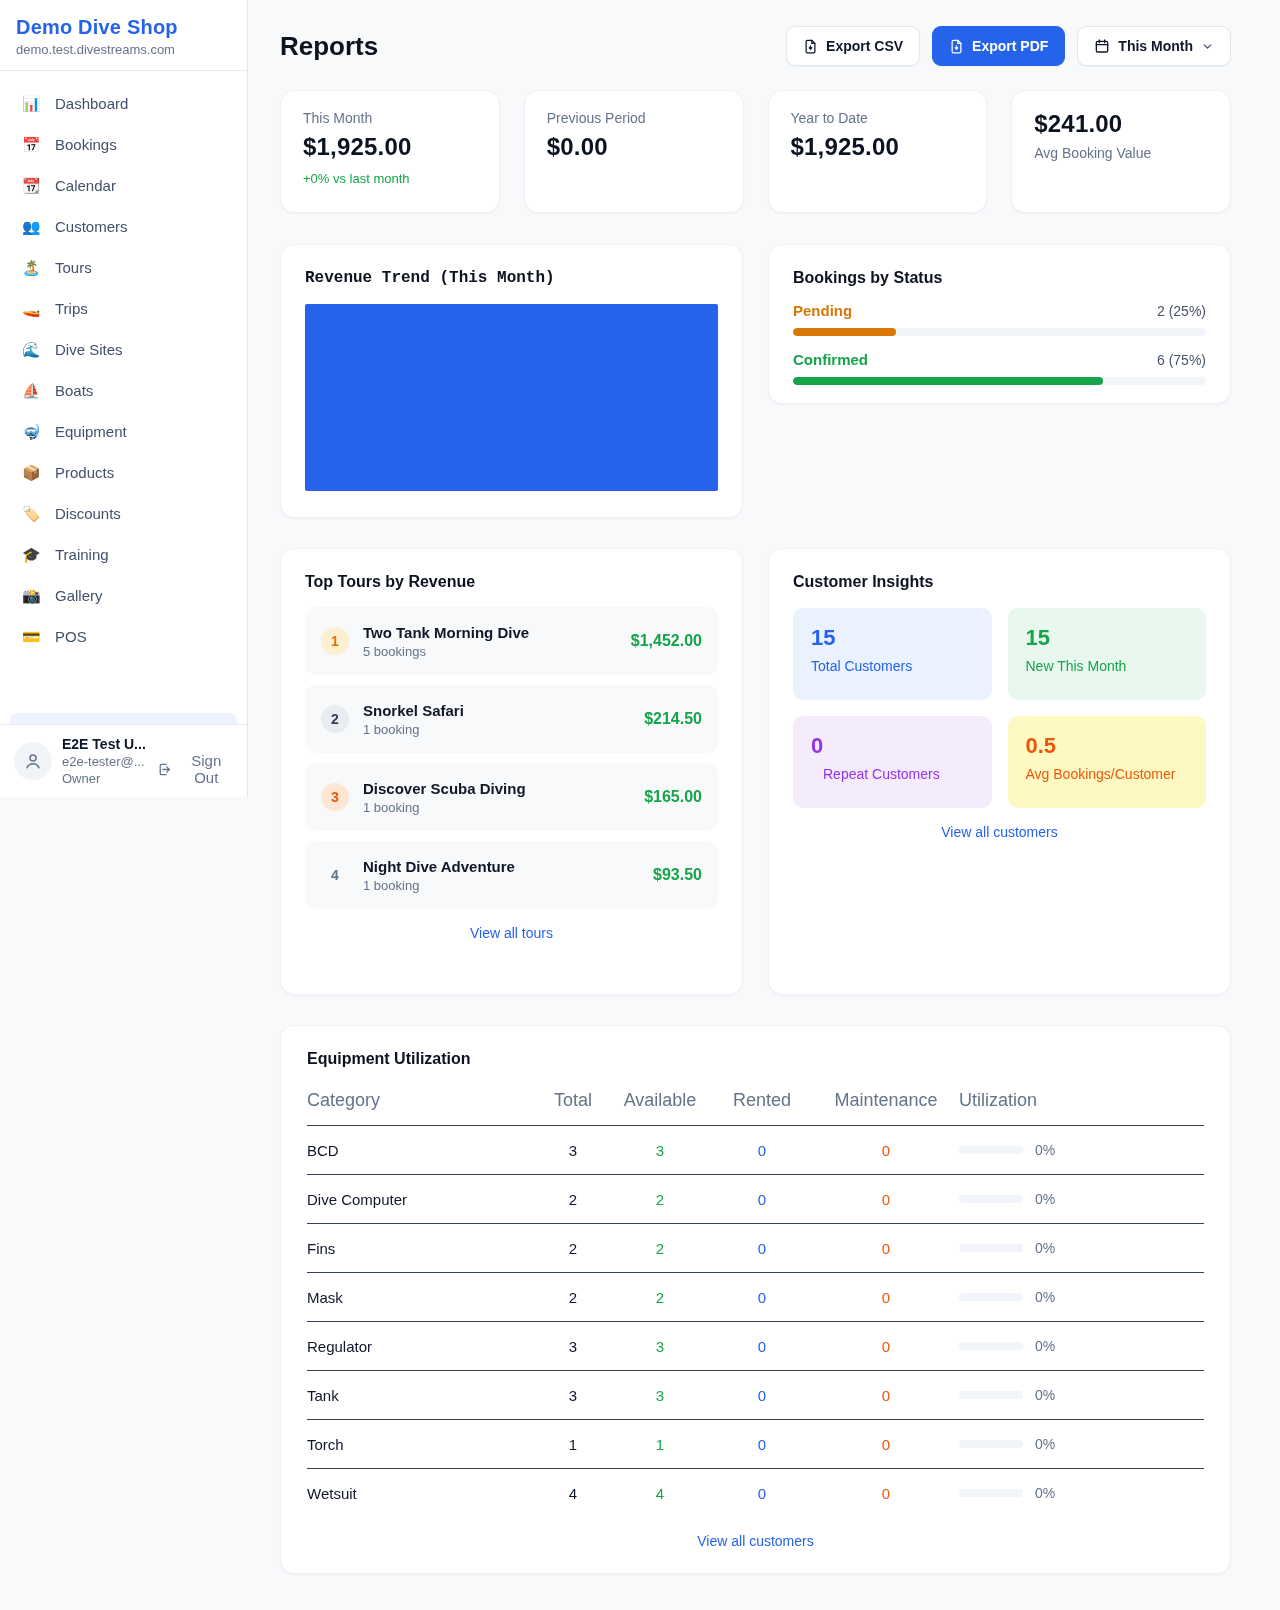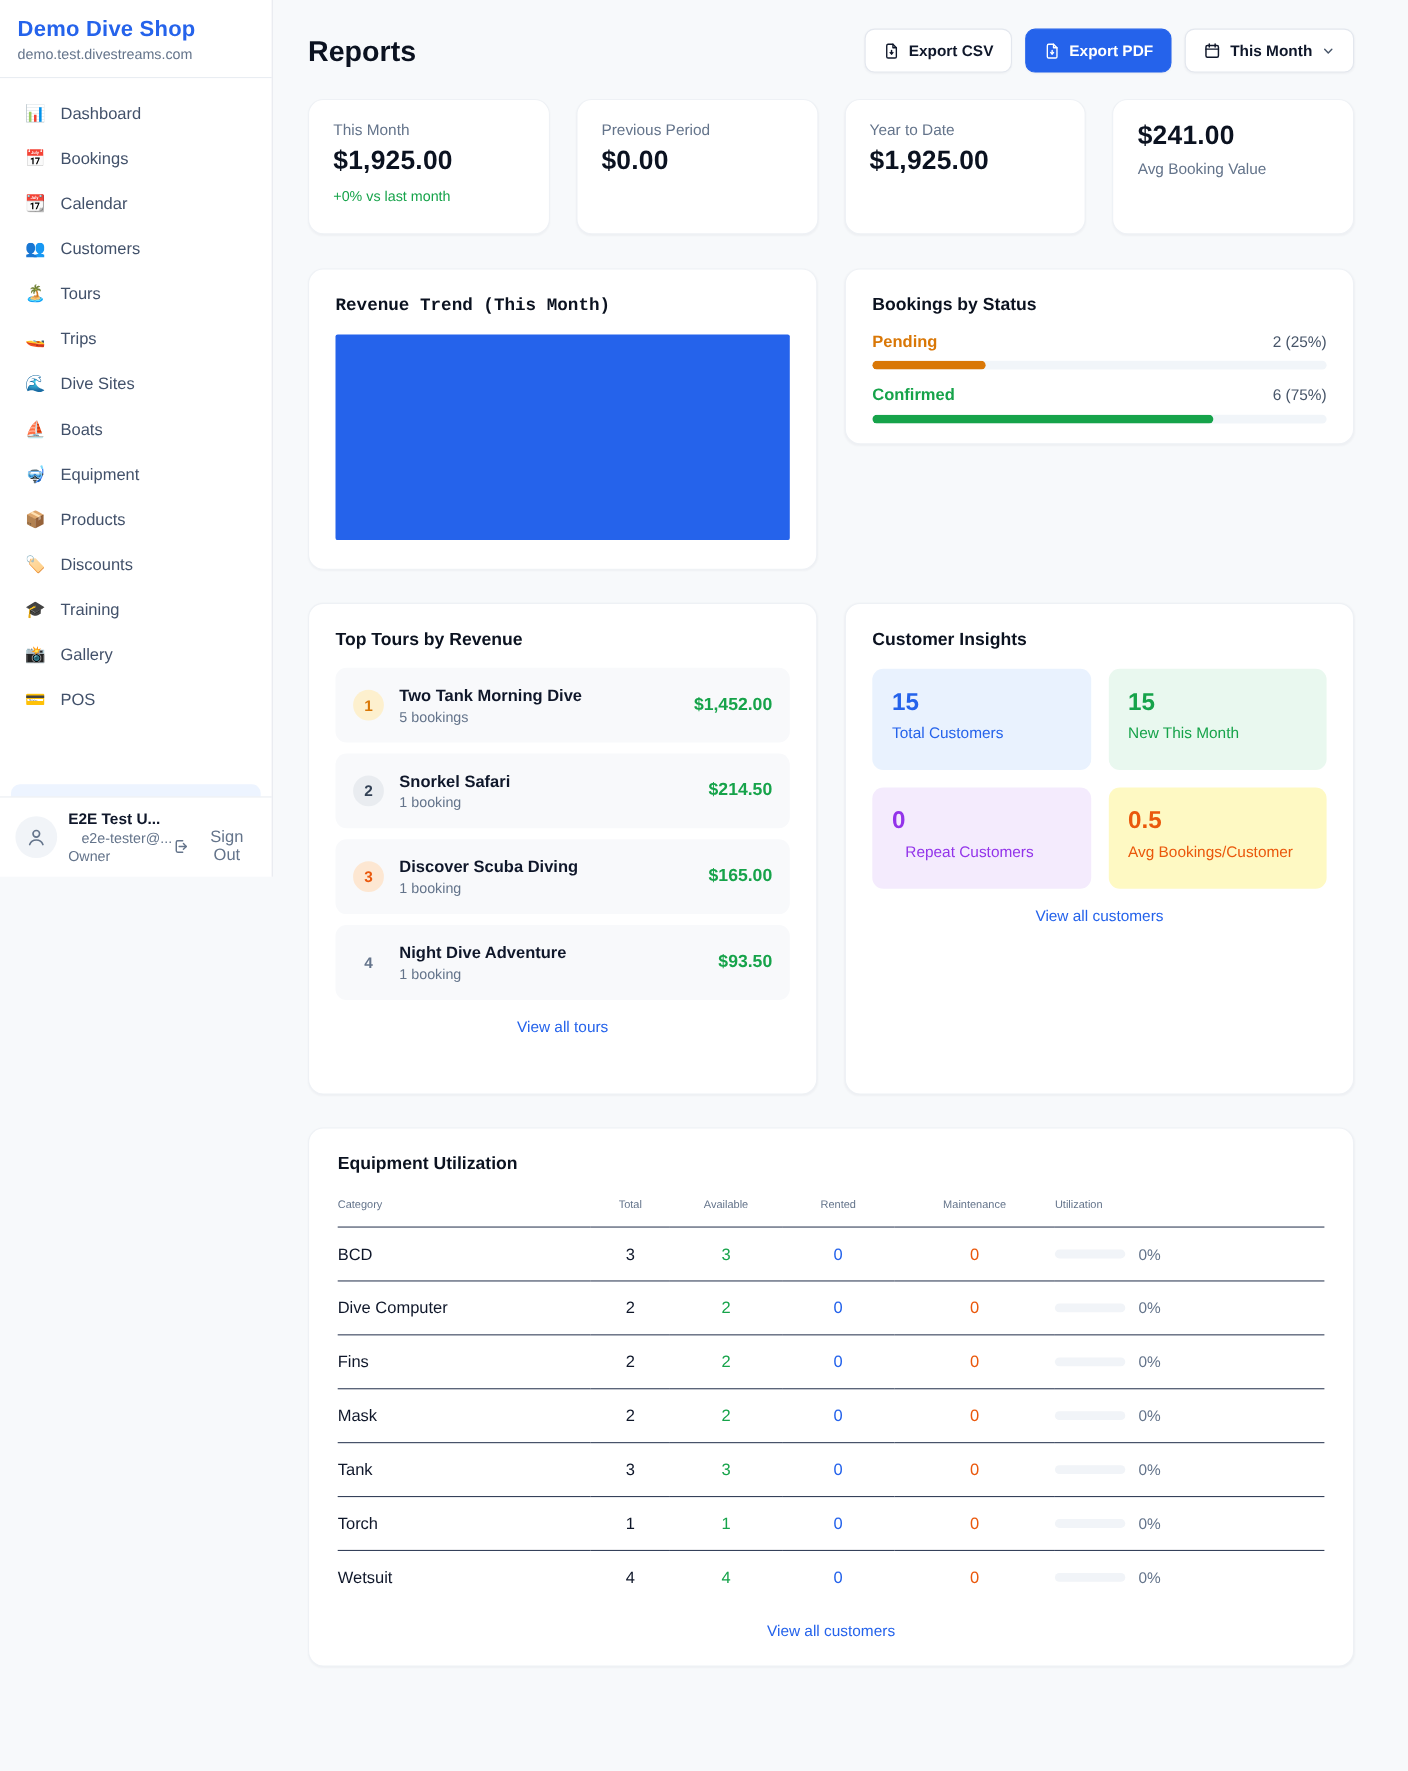--- a/index.html
+++ b/index.html
@@ -35,21 +35,21 @@
     border-top:1px solid #e9edf2; padding:11px 14px;
     display:flex; align-items:flex-start; gap:10px;
   }
   .avatar {
     width:38px; height:38px; border-radius:50%; background:#f1f4f8;
     display:flex; align-items:center; justify-content:center; flex:0 0 auto;
     margin-top:6px;
   }
   .user-meta { min-width:0; width:92px; }
   .user-name { font-size:14px; font-weight:700; color:#0f172a; white-space:nowrap; }
-  .user-email { font-size:13px; color:#64748b; margin-top:2px; white-space:nowrap;margin-left:12px; }
+  .user-email { font-size:13px; color:#64748b; margin-top:2px; white-space:nowrap; }
   .user-role { font-size:13px; color:#64748b; margin-top:2px; }
   .signout {
     margin-left:auto; margin-top:16px; background:none; border:none; cursor:pointer;
     color:#64748b; font-size:15px; display:flex; align-items:center; gap:7px;
     font-family:inherit;
   }
   
   .main { margin-left:248px; padding:26px 49px 0 32px; }
   .page-header { display:flex; align-items:center; justify-content:space-between; margin-bottom:24px; }
   .page-title { font-size:26px; font-weight:800; color:#0b1220; }
@@ -110,21 +110,21 @@
     color:#2563eb; font-size:14px; text-decoration:none; cursor:pointer;
   }
   .tiles { display:grid; grid-template-columns:1fr 1fr; gap:16px; margin-top:17px; }
   .tile { border-radius:10px; padding:17px 18px; height:92px; }
   .tile-value { font-size:22px; font-weight:800; }
   .tile-label { font-size:14px; font-weight:500; margin-top:7px; }
   
   .equip-card { padding:24px 26px; margin-bottom:48px; }
   table { width:100%; border-collapse:collapse; margin-top:12px; }
   th {
-    text-align:center; font-size:10px; font-weight:400; color:#64748b;
+    text-align:center; font-size:18px; font-weight:400; color:#64748b;
     padding:10px 0 14px; border-bottom:1px solid #35415a;margin-left:18px;
   }
   th.left, td.left { text-align:left; }
   td { text-align:center; font-size:15px; padding:0; height:48px; }
   tr + tr td { border-top:1px solid #35415a; }
   td.cat { font-weight:500; color:#0f172a; }
   .c-green { color:#16a34a; } .c-blue { color:#2563eb; } .c-orange { color:#ea580c; }
   .util-cell { display:flex; align-items:center; gap:12px; height:48px; }
   .util-track { width:64px; height:8px; border-radius:4px; background:#f1f4f8; }
   .util-text { font-size:14px; color:#64748b; }
@@ -442,20 +442,33 @@
     <td class="c-blue">0</td>
     <td class="c-orange">0</td>
     <td class="left">
       <div class="util-cell">
         <span class="util-track"></span>
         <span class="util-text">0%</span>
       </div>
     </td>
   </tr>
           <tr>
+    <td class="left cat">Regulator</td>
+    <td>3</td>
+    <td class="c-green">3</td>
+    <td class="c-blue">0</td>
+    <td class="c-orange">0</td>
+    <td class="left">
+      <div class="util-cell">
+        <span class="util-track"></span>
+        <span class="util-text">0%</span>
+      </div>
+    </td>
+  </tr>
+          <tr>
     <td class="left cat">Tank</td>
     <td>3</td>
     <td class="c-green">3</td>
     <td class="c-blue">0</td>
     <td class="c-orange">0</td>
     <td class="left">
       <div class="util-cell">
         <span class="util-track"></span>
         <span class="util-text">0%</span>
       </div>

